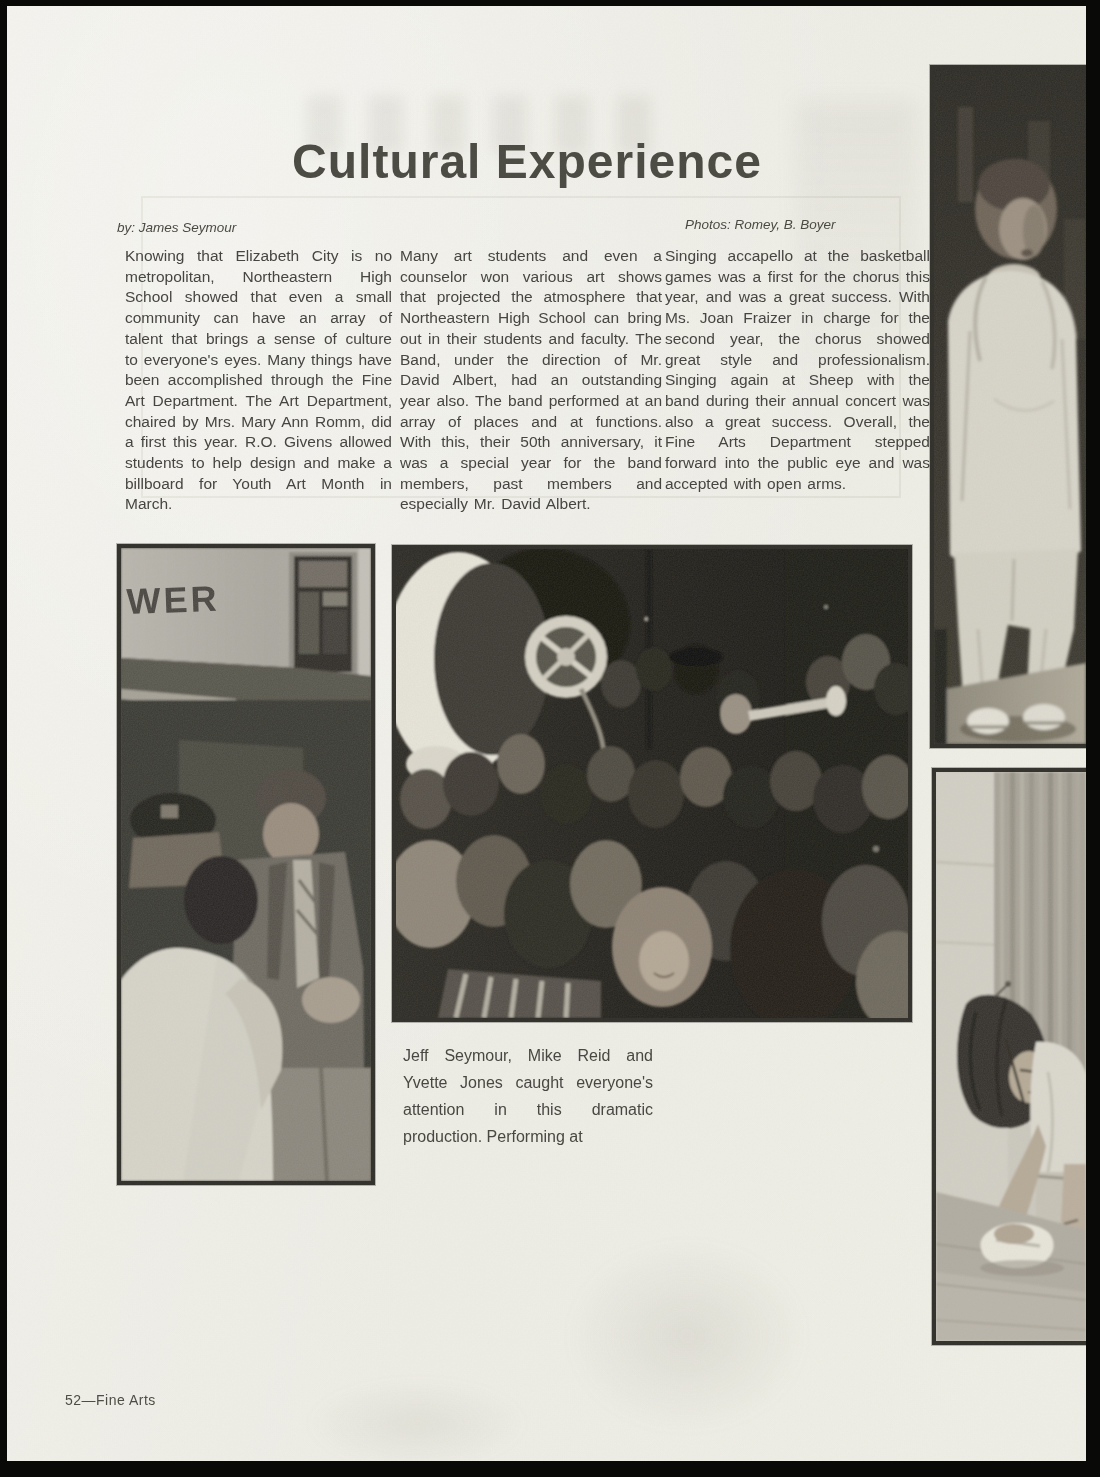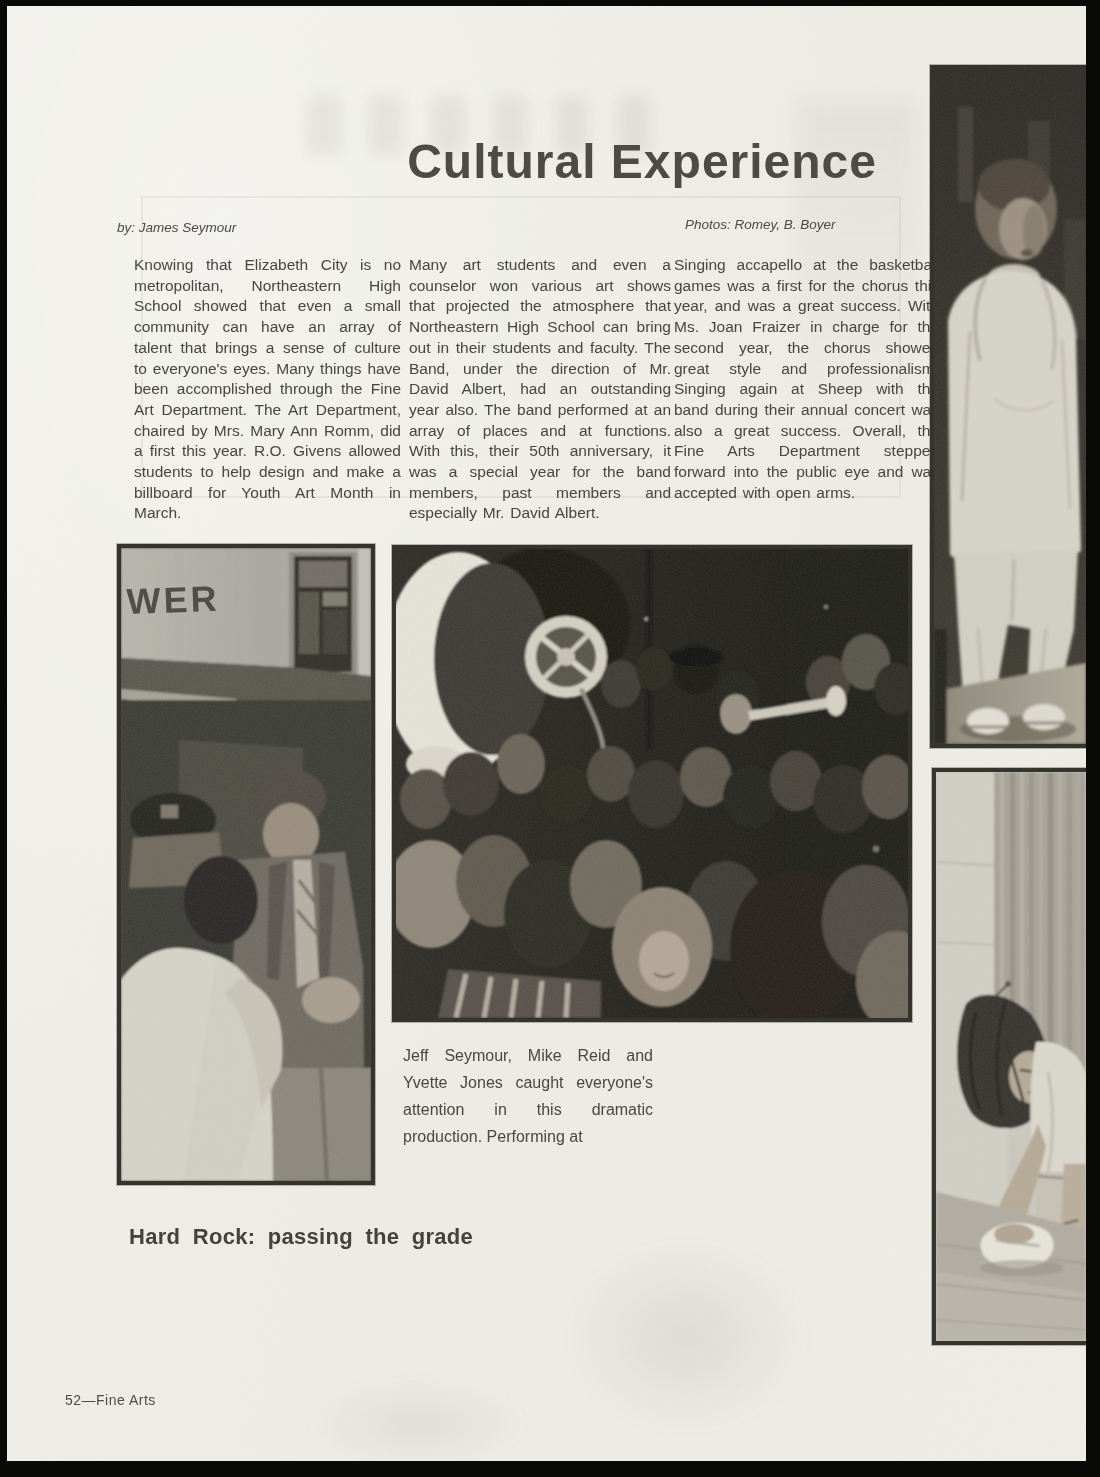--- a/index.html
+++ b/index.html
@@ -28,34 +28,34 @@
     filter:blur(9px);}
   .ghost-c{left:300px;top:1375px;width:220px;height:85px;
     background:radial-gradient(rgba(150,147,130,0.13),rgba(150,147,130,0) 70%);
     filter:blur(8px);}
   .ghost-d{left:790px;top:95px;width:120px;height:420px;
     background:linear-gradient(rgba(150,147,132,0.10),rgba(150,147,132,0) 80%);
     filter:blur(10px);}
 
   .title{
     position:absolute;left:170px;top:128px;width:700px;margin:0;
-    text-align:right;
+    text-align:center;
     font-size:48px;font-weight:700;letter-spacing:1px;
     color:#4b4a43;
   }
   .byline{
     position:absolute;left:110px;top:214px;
     font-style:italic;font-size:13.5px;color:#4a4941;
   }
   .credit{
     position:absolute;left:648px;top:211px;
     font-style:italic;font-size:13.5px;color:#4a4941;margin-left:30px;
   }
   .col{
-    position:absolute;top:232px;margin:17px;
+    position:absolute;top:232px;margin:8px;
     font-size:15.5px;line-height:20.7px;
     text-align:justify;word-spacing:1.5px;
     color:#454440;
   }
   .col1{left:110px;width:267px;}
   .col2{left:385px;width:262px;}
   .col3{left:650px;width:265px;}
 
   .photo{
     position:absolute;margin:0;
@@ -383,21 +383,20 @@
         <path d="M60,468 L104,474" stroke="#b9b5a8" stroke-width="3"></path>
         <ellipse cx="86" cy="496" rx="42" ry="8" fill="#8f8a7d" opacity="0.5"></ellipse>
         <ellipse cx="78" cy="462" rx="20" ry="10" fill="#b0a492"></ellipse>
       </g>
       <rect width="150" height="569" filter="url(#pd-noise)" opacity="0.30"></rect>
     </svg>
   </figure>
 
   <p class="caption cap-left">Jeff Seymour, Mike Reid and Yvette Jones caught everyone's attention in this dramatic production. Performing at</p>
 
-  <div class="subheading">Hard Rock: passing the grade</div>
   <div class="page-footer">52—Fine Arts</div>
 
   <svg class="paper-grain" aria-hidden="true">
     <filter id="pg-noise">
         <feTurbulence type="fractalNoise" baseFrequency="0.75" numOctaves="2"></feTurbulence>
       <feColorMatrix type="matrix" values="0 0 0 0 0.45  0 0 0 0 0.44  0 0 0 0 0.40  0 0 0 0.5 0"></feColorMatrix>
       </filter>
     <rect width="100%" height="100%" filter="url(#pg-noise)"></rect>
   </svg>
 

